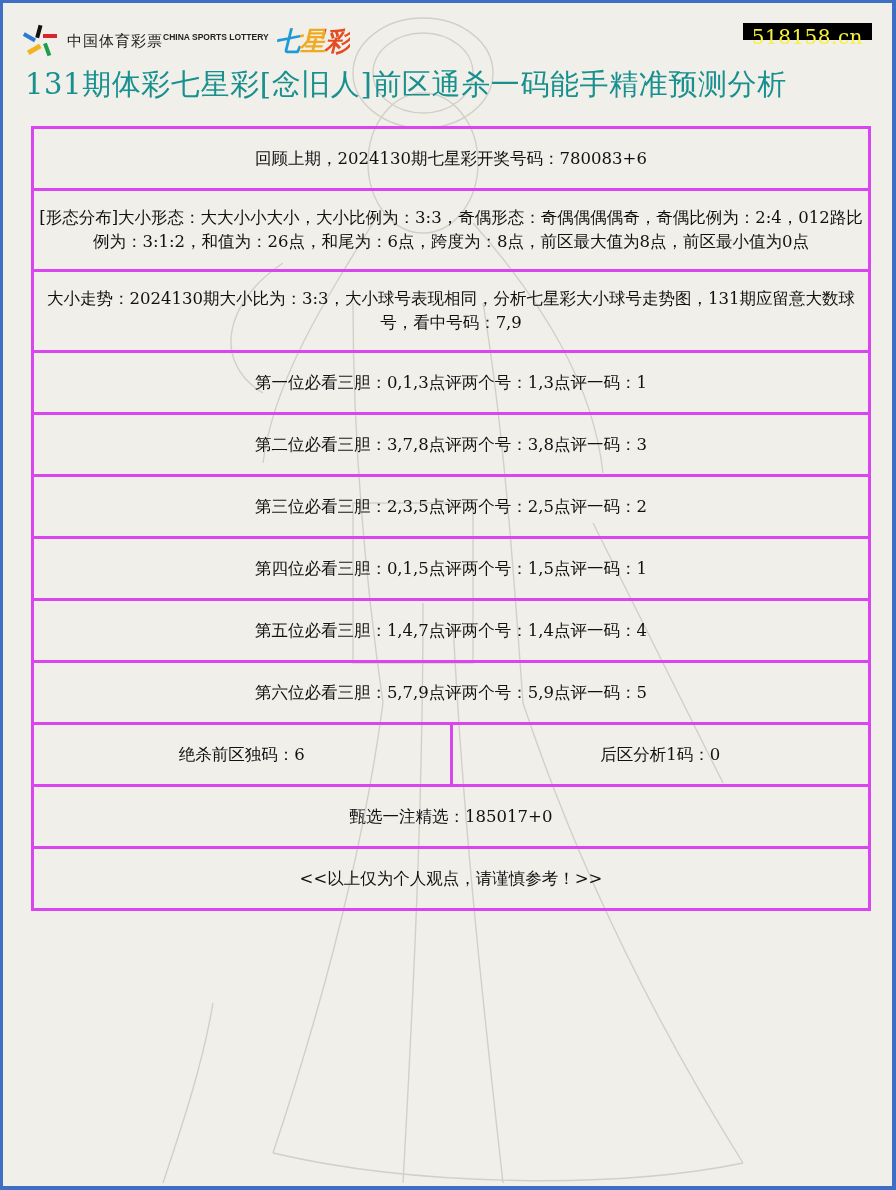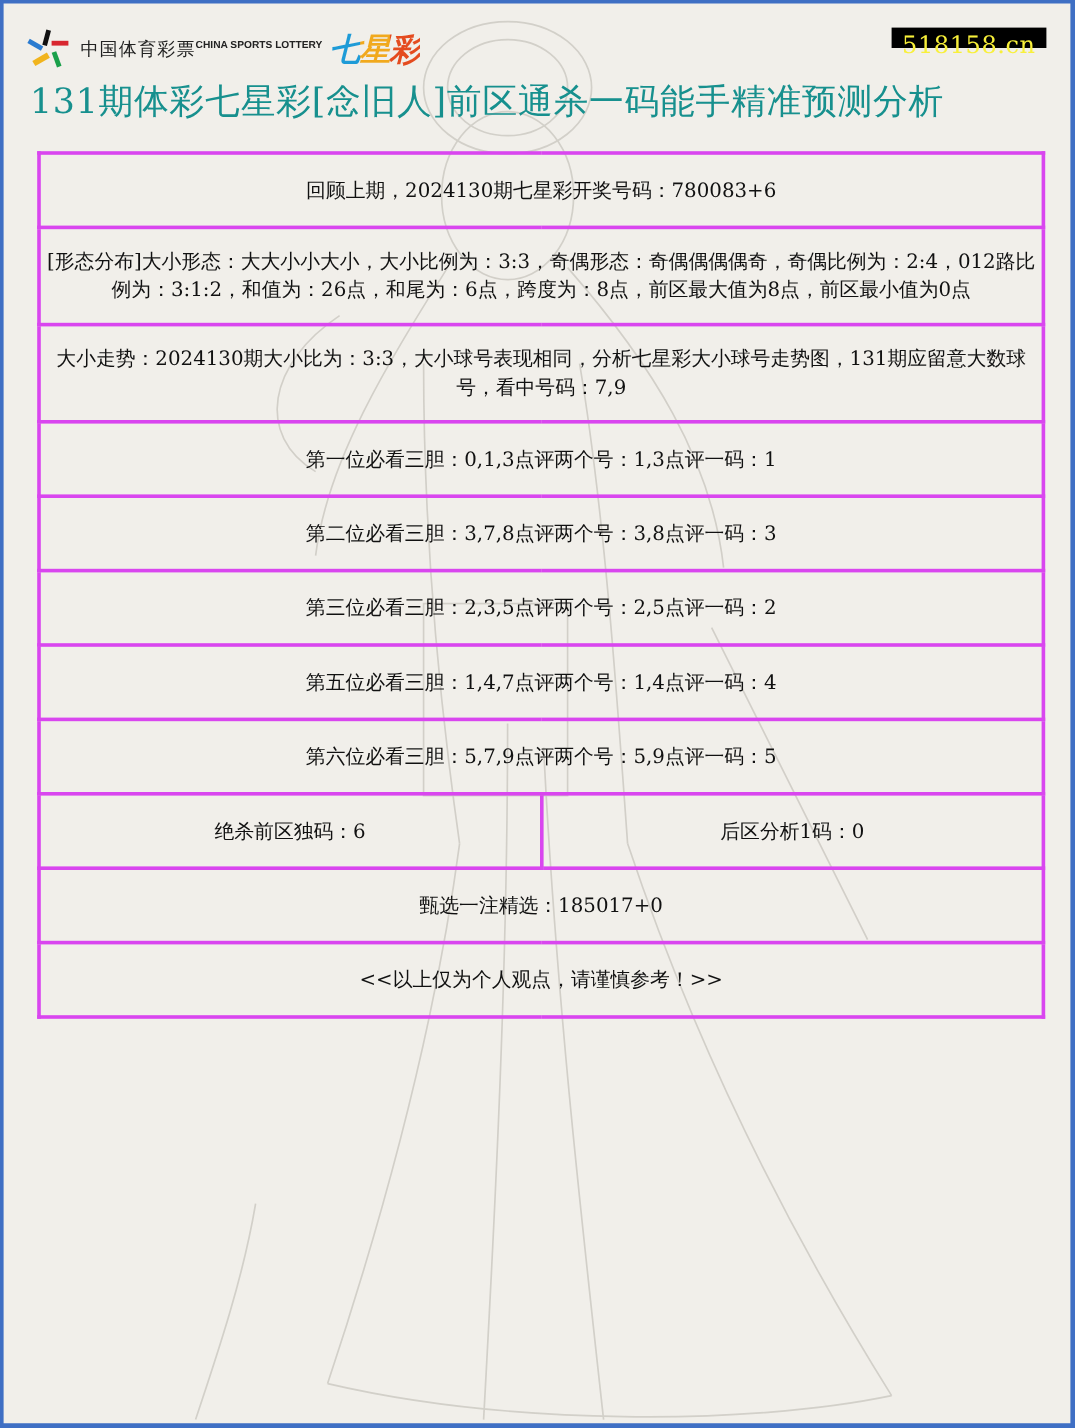--- a/index.html
+++ b/index.html
@@ -117,20 +117,23 @@
     <tr class="h60">
           <td colspan="2" class="c">第一位必看三胆：0,1,3点评两个号：1,3点评一码：1</td>
         </tr>
     <tr class="h60">
           <td colspan="2" class="c">第二位必看三胆：3,7,8点评两个号：3,8点评一码：3</td>
         </tr>
     <tr class="h60">
           <td colspan="2" class="c">第三位必看三胆：2,3,5点评两个号：2,5点评一码：2</td>
         </tr>
     <tr class="h60">
+          <td colspan="2" class="c">第四位必看三胆：0,1,5点评两个号：1,5点评一码：1</td>
+        </tr>
+    <tr class="h60">
           <td colspan="2" class="c">第五位必看三胆：1,4,7点评两个号：1,4点评一码：4</td>
         </tr>
     <tr class="h60">
           <td colspan="2" class="c">第六位必看三胆：5,7,9点评两个号：5,9点评一码：5</td>
         </tr>
     <tr class="h60">
       <td class="c" style="width:50%">绝杀前区独码：6</td>
       <td class="c" style="width:50%">后区分析1码：0</td>
     </tr>
     <tr class="h60">

